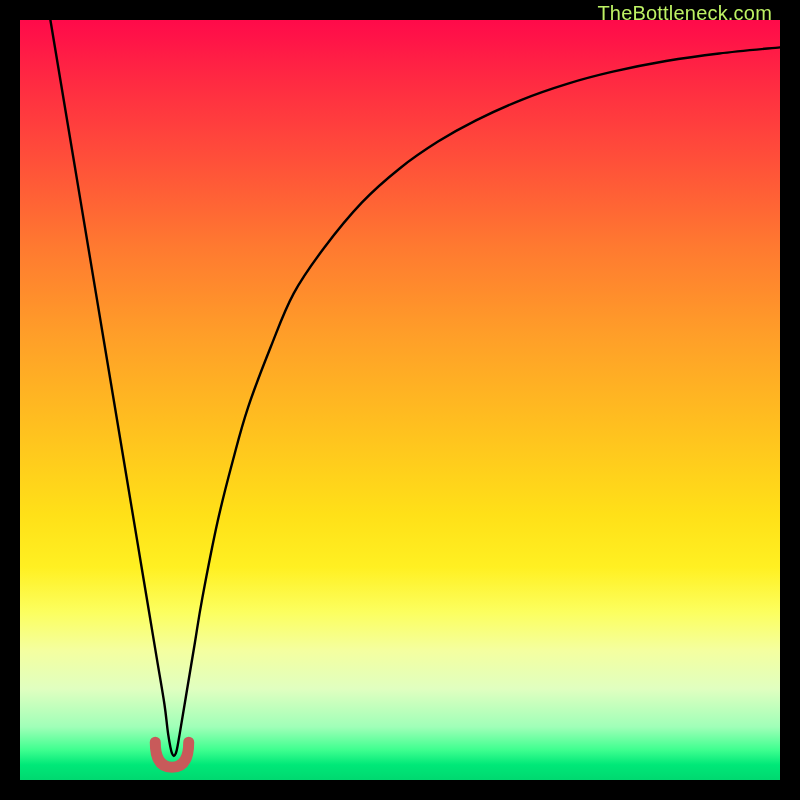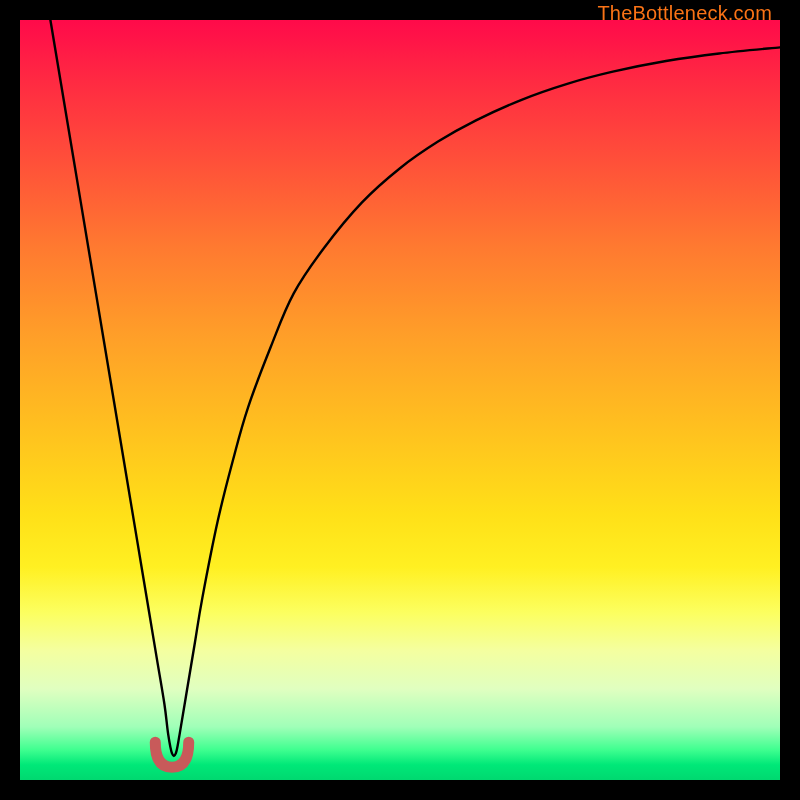--- a/index.html
+++ b/index.html
@@ -33,21 +33,21 @@
       #00e878 98%,
       #00d870 100%
     );
   }
   .watermark {
     position: absolute;
     top: 2px;
     right: 28px;
     font-family: Arial, Helvetica, sans-serif;
     font-size: 20px;
-    color: #f97316;
+    color: #bef264;
     letter-spacing: 0.2px;
   }
   svg.curve {
     position: absolute;
     left: 0; top: 0;
     width: 760px; height: 760px;
     overflow: visible;
   }
 </style>
 </head>

